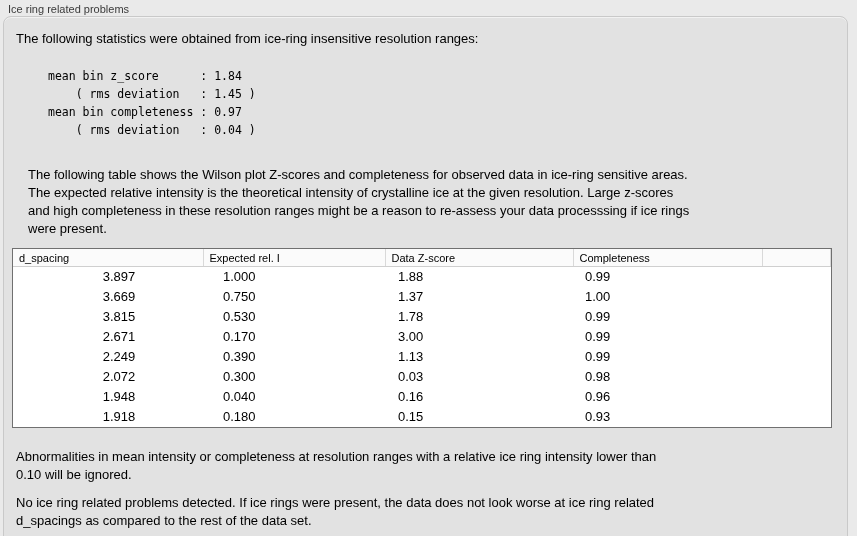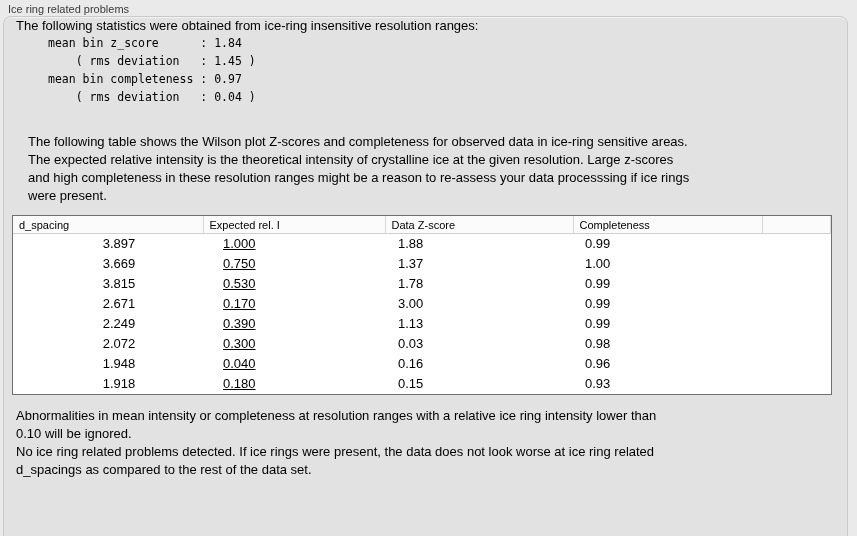--- a/index.html
+++ b/index.html
@@ -30,29 +30,29 @@
     border-radius: 8px;
     box-shadow: inset 0 1px 0 rgba(255,255,255,0.55);
     box-sizing: border-box;
   }
   .para {
     font-size: 13px;
     line-height: 18px;
     white-space: pre-line;
     margin: 0 26px 0 12px;
   }
-  .para.intro { line-height: 17px; }
+  .para.intro { margin-top: 13px; line-height: 17px; }
   .para.desc  { margin-top: 27px; margin-left: 24px; }
-  .para.note  { margin-top: 12px; }
-  .para.concl { }
+  .para.note  { margin-top: 20px; }
+  .para.concl { margin-top: 10px; }
   .mono-block {
     font-family: "DejaVu Sans Mono", "Liberation Mono", monospace;
     font-size: 11.5px;
     line-height: 18px;
-    margin: 0 0 0 44px;
+    margin: 20px 0 0 44px;
     white-space: pre;
   }
   .table-wrap {
     width: 820px;
     margin: 10px 0 0 8px;
     border: 1px solid #707070;
     background: #ffffff;
     box-sizing: border-box;
   }
   table.list {
@@ -80,21 +80,21 @@
   }
   table.list td {
     font-size: 13px;
     height: 20px;
     padding: 0;
     line-height: 20px;
     overflow: hidden;
     white-space: nowrap;
   }
   table.list td:nth-child(1) { padding-left: 22px; text-align: center; }
-  table.list td:nth-child(2) { padding-left: 20px; text-decoration: underline; }
+  table.list td:nth-child(2) { padding-left: 20px; }
   table.list td:nth-child(3) { padding-left: 13px; }
   table.list td:nth-child(4) { padding-left: 12px; }
 </style>
 </head>
 <body>
 
 <div class="group-label">Ice ring related problems</div>
 
 <div class="panel">
 

